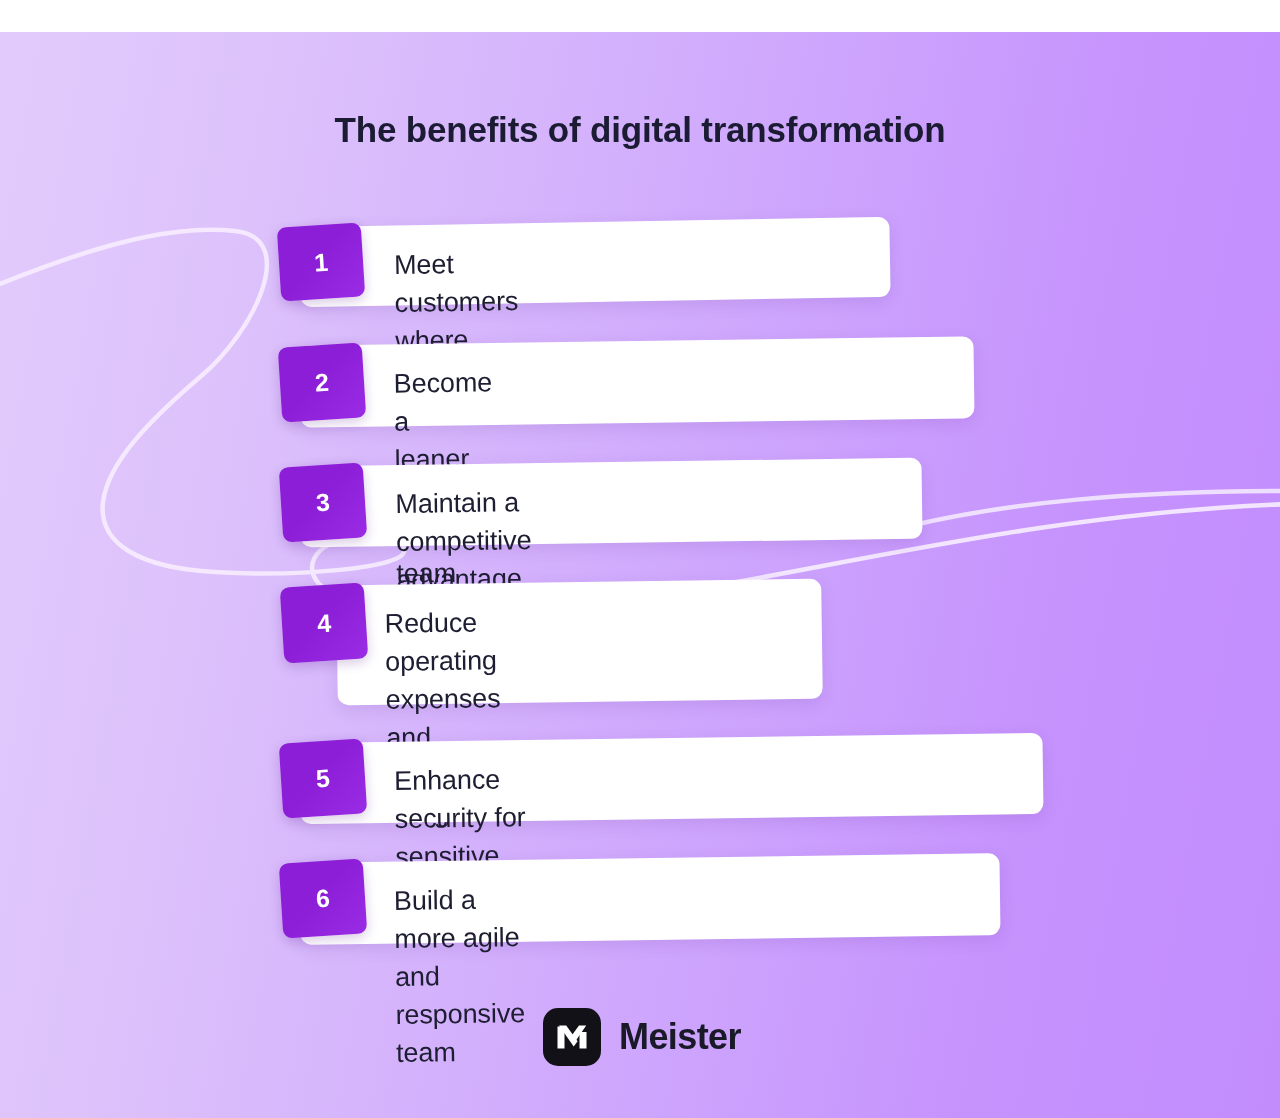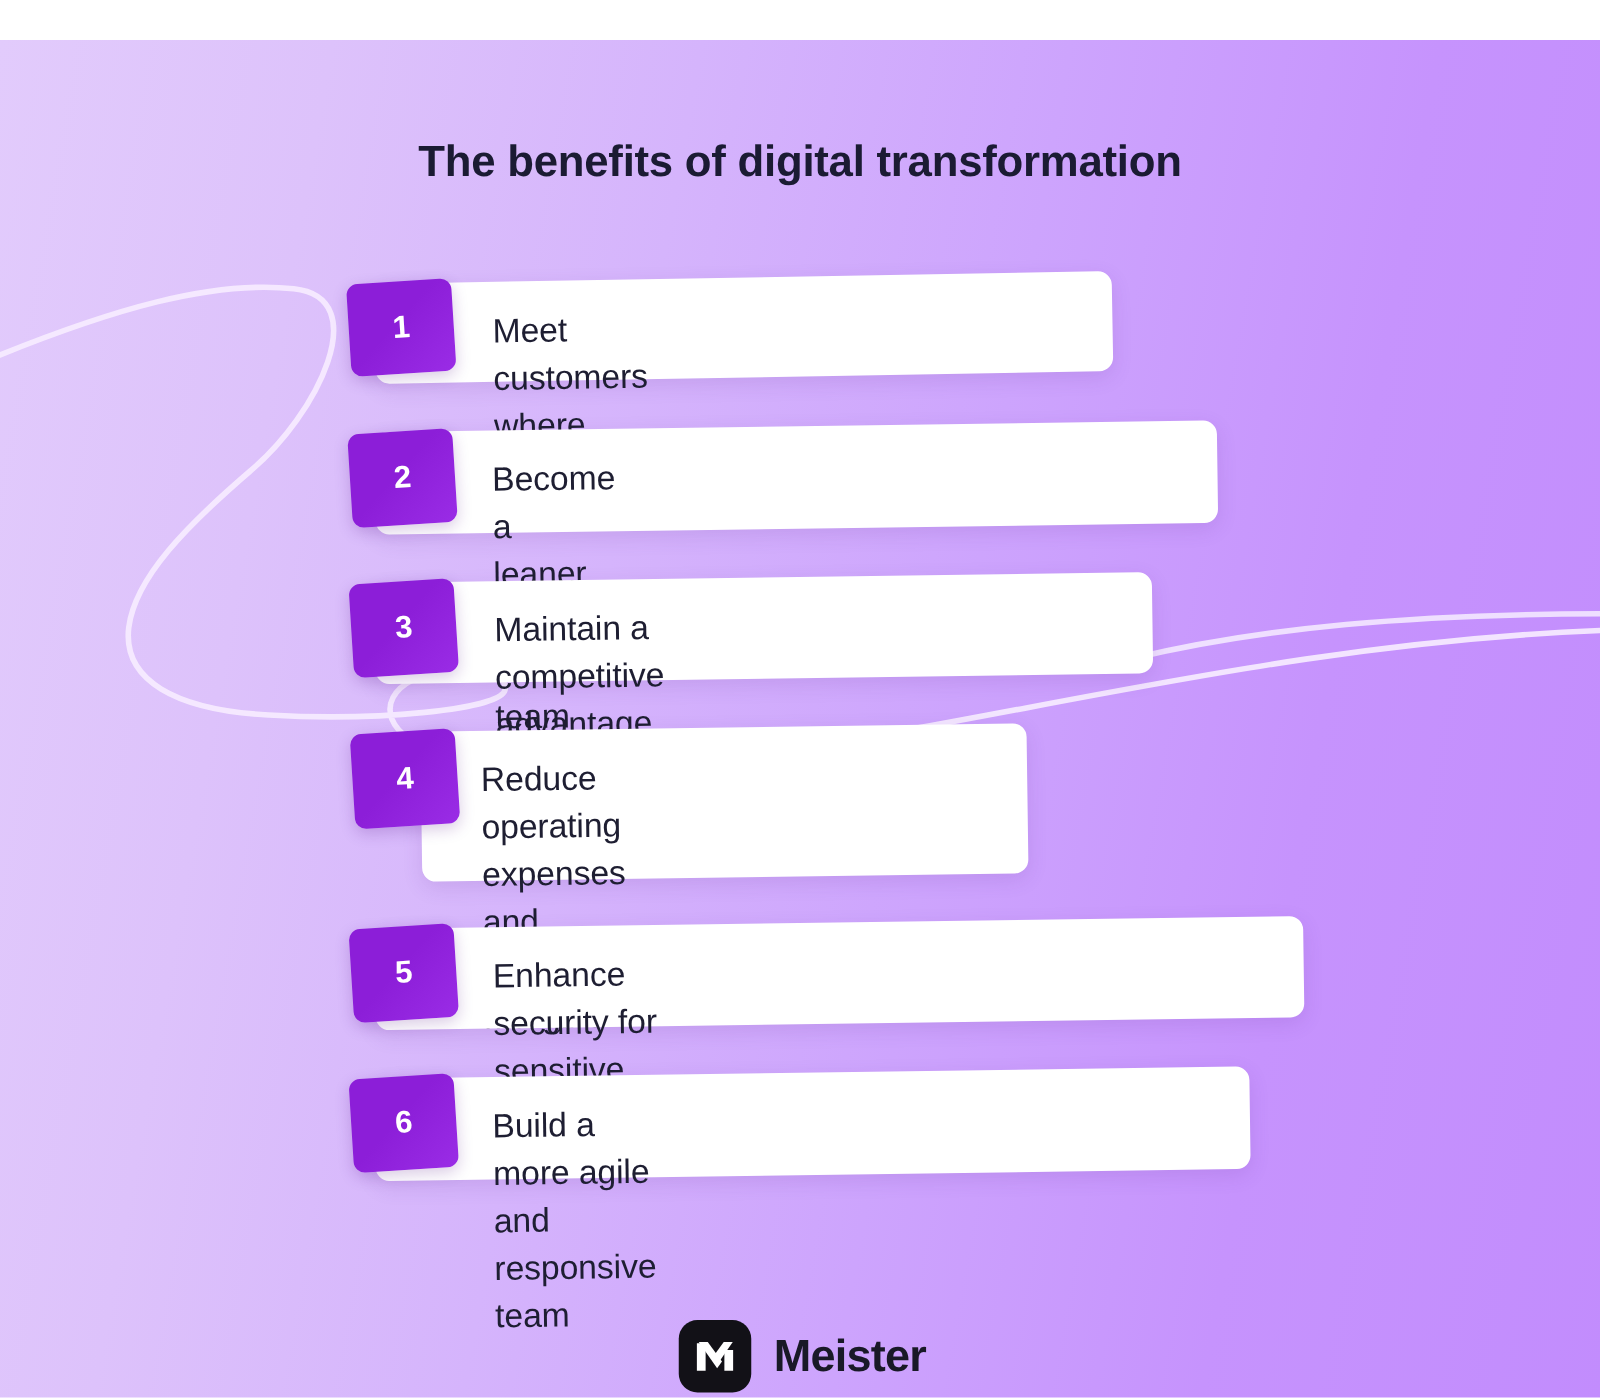--- a/index.html
+++ b/index.html
@@ -89,21 +89,21 @@
     justify-content: center;
     color: #ffffff;
     font-size: 25px;
     font-weight: bold;
   }
 
   
   #logo {
     position: absolute;
     left: 543px;
-    top: 1024px;
+    top: 976px;
     display: flex;
     align-items: center;
     gap: 18px;
   }
   #logo-mark {
     width: 58px;
     height: 58px;
     background: #121117;
     border-radius: 15px;
     position: relative;

